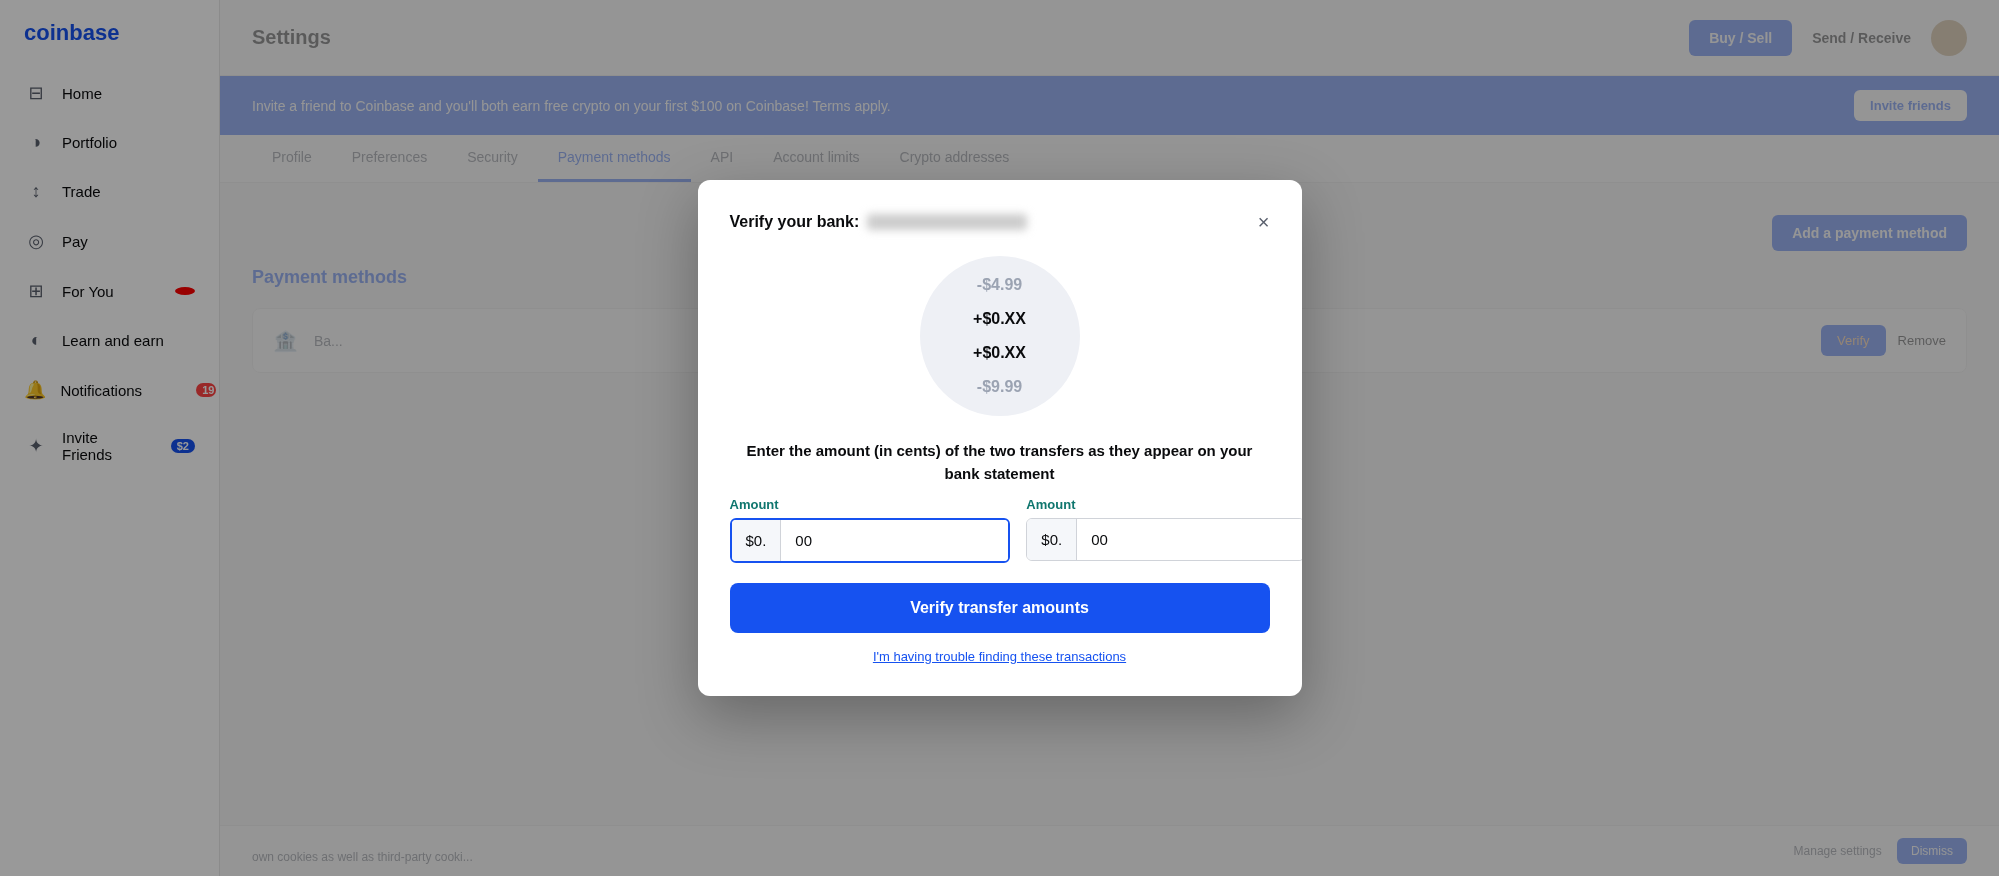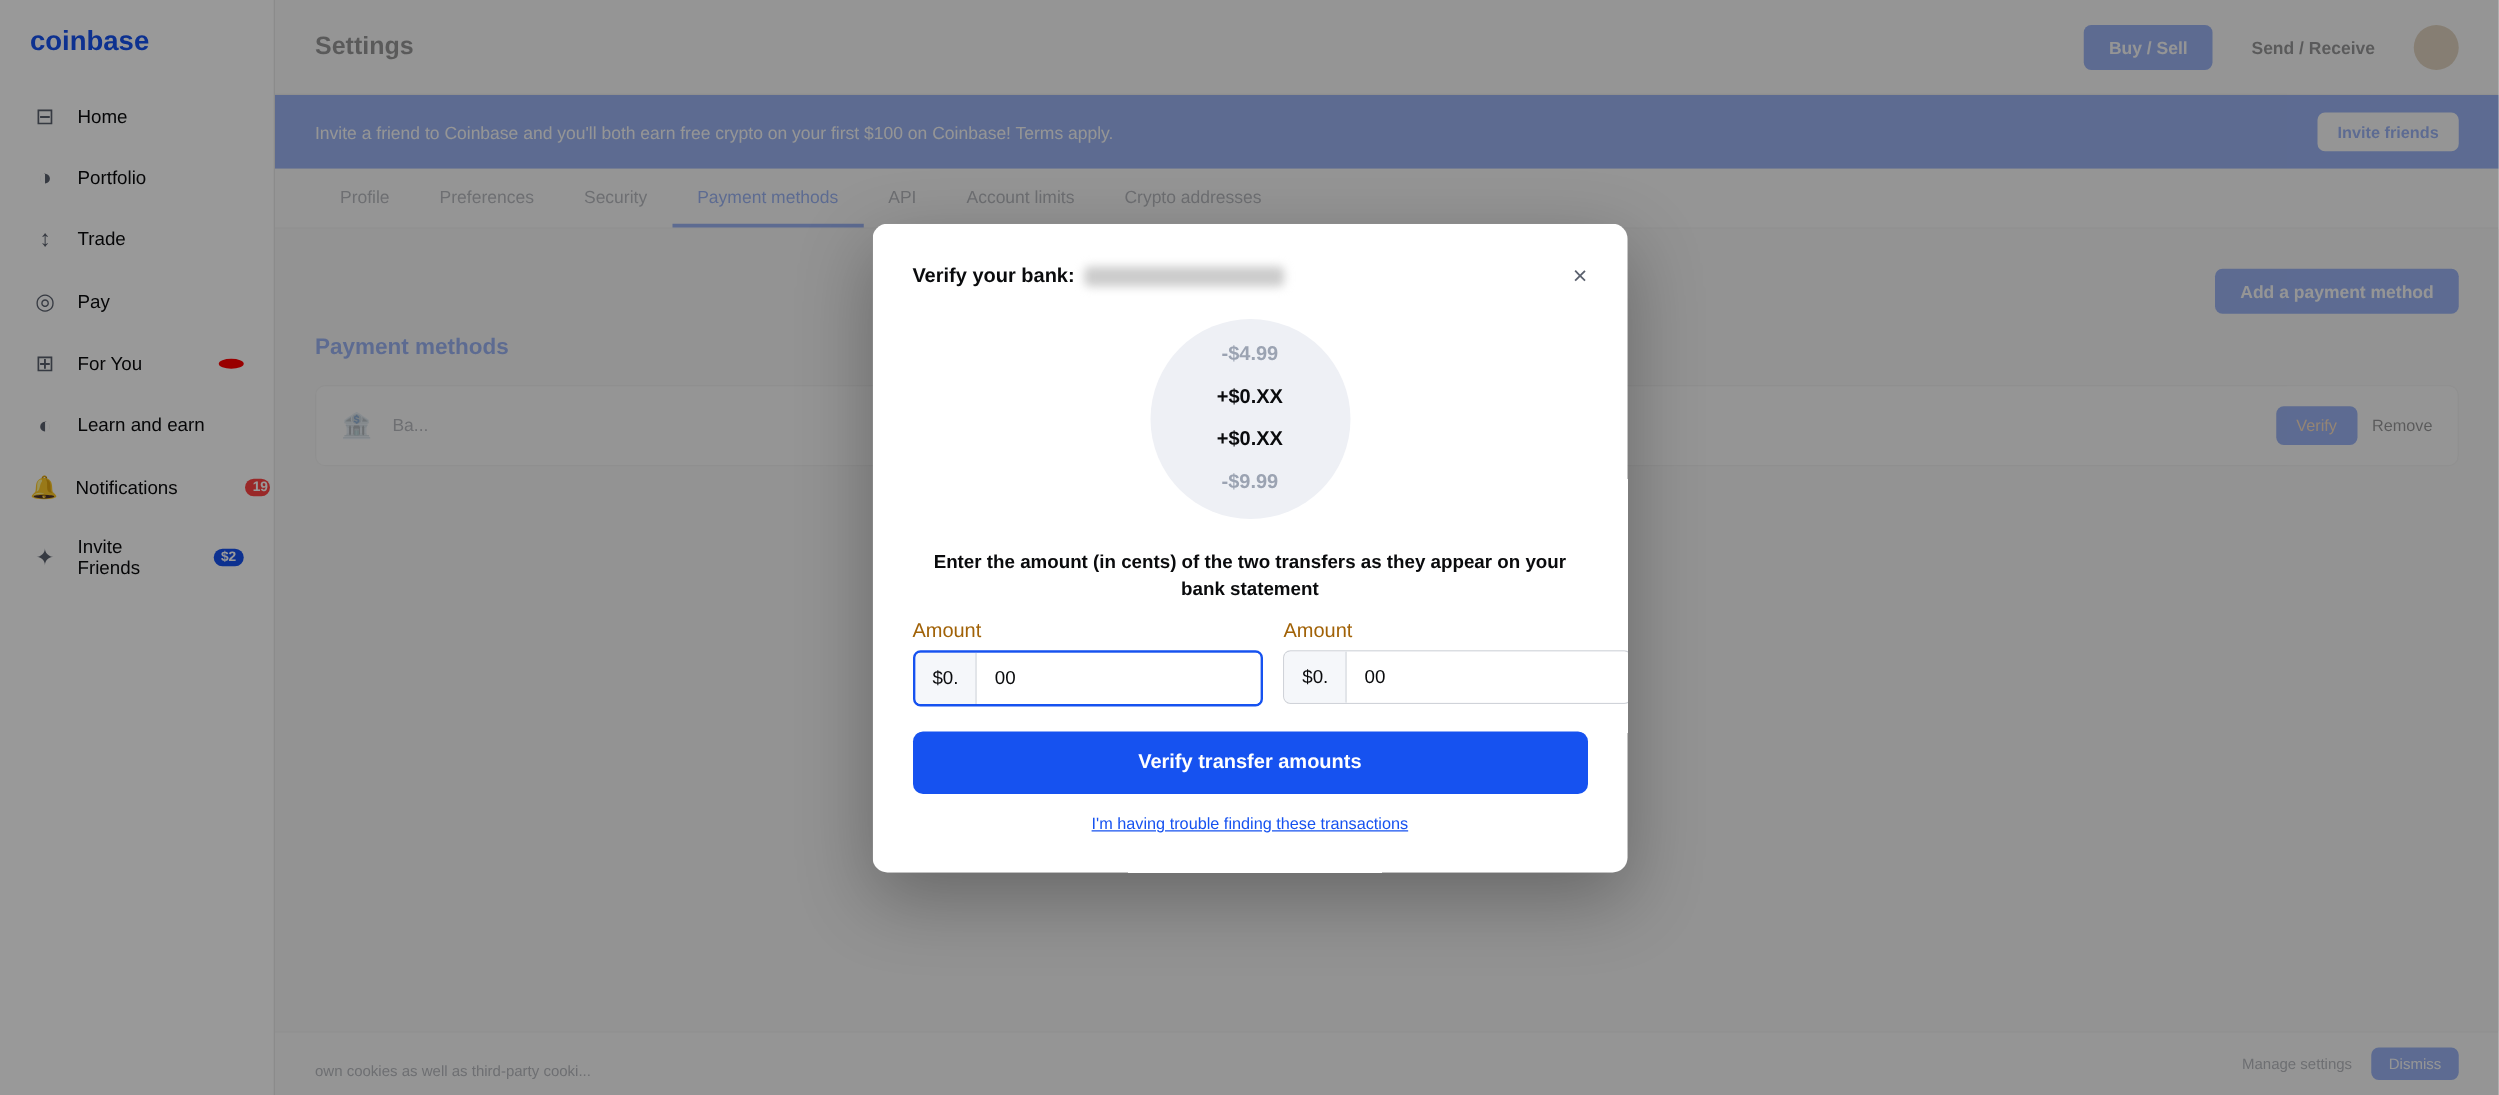--- a/index.html
+++ b/index.html
@@ -18,21 +18,21 @@
     .sidebar-item-label { flex: 1; }
     .badge { background: #f44; color: #fff; border-radius: 10px; font-size: 11px; font-weight: 700; padding: 1px 6px; min-width: 20px; text-align: center; margin-left: 40px; }
     .badge-blue { background: #1652f0; }
 
     
     .main { flex: 1; display: flex; flex-direction: column; overflow: hidden; position: relative; }
 
     
     .topbar { display: flex; align-items: center; justify-content: space-between; padding: 0 32px; height: 76px; background: #fff; border-bottom: 1px solid #e8e8e8; }
     .topbar-title { font-size: 20px; font-weight: 700; color: #0a0b0d; }
-    .topbar-actions { display: flex; align-items: center; gap: 31px; }
+    .topbar-actions { display: flex; align-items: center; gap: 20px; }
     .btn-buy-sell { background: #1652f0; color: #fff; border: none; border-radius: 6px; padding: 10px 20px; font-size: 14px; font-weight: 600; cursor: pointer; }
     .btn-send-receive { background: transparent; border: none; font-size: 14px; font-weight: 600; color: #0a0b0d; cursor: pointer; }
     .avatar { width: 36px; height: 36px; border-radius: 50%; background: #c0a070; }
 
     
     .banner { background: #1652f0; color: #fff; padding: 14px 32px; display: flex; align-items: center; justify-content: space-between; font-size: 14px; }
     .btn-invite { background: #fff; color: #1652f0; border: none; border-radius: 6px; padding: 8px 16px; font-size: 13px; font-weight: 600; cursor: pointer; }
 
     
     .settings-tabs { display: flex; gap: 0; padding: 0 32px; background: #fff; border-bottom: 1px solid #e8e8e8; }
@@ -73,21 +73,21 @@
     .transfer-amount.negative { color: #9ba3b2; }
     .transfer-amount.positive { color: #0a0b0d; }
 
     
     .modal-desc-main { text-align: center; font-size: 15px; font-weight: 600; color: #0a0b0d; margin-bottom: 12px; line-height: 1.5; }
     .modal-desc-sub { text-align: center; font-size: 13px; color: #5b616e; margin-bottom: 28px; line-height: 1.6; }
 
     
     .amount-inputs { display: flex; gap: 16px; margin-bottom: 20px; }
     .amount-group { flex: 1; }
-    .amount-label { font-size: 16px; color: #a16207; margin-bottom: 6px; font-weight: 400; }
+    .amount-label { font-size: 13px; color: #0f766e; margin-bottom: 6px; font-weight: 700; }
     .amount-field { display: flex; border: 2px solid #1652f0; border-radius: 6px; overflow: hidden; }
     .amount-field.unfocused { border: 1px solid #d0d3d9; }
     .amount-prefix { background: #f5f7fa; padding: 12px 14px; font-size: 15px; color: #0a0b0d; border-right: 1px solid #d0d3d9; font-weight: 500; }
     .amount-input { flex: 1; border: none; padding: 12px 14px; font-size: 15px; outline: none; color: #0a0b0d; }
 
     
     .btn-verify-transfer { width: 100%; background: #1652f0; color: #fff; border: none; border-radius: 8px; padding: 16px; font-size: 16px; font-weight: 600; cursor: pointer; margin-bottom: 16px; }
 
     
     .trouble-link { text-align: center; color: #1652f0; font-size: 13px; cursor: pointer; text-decoration: underline; }

